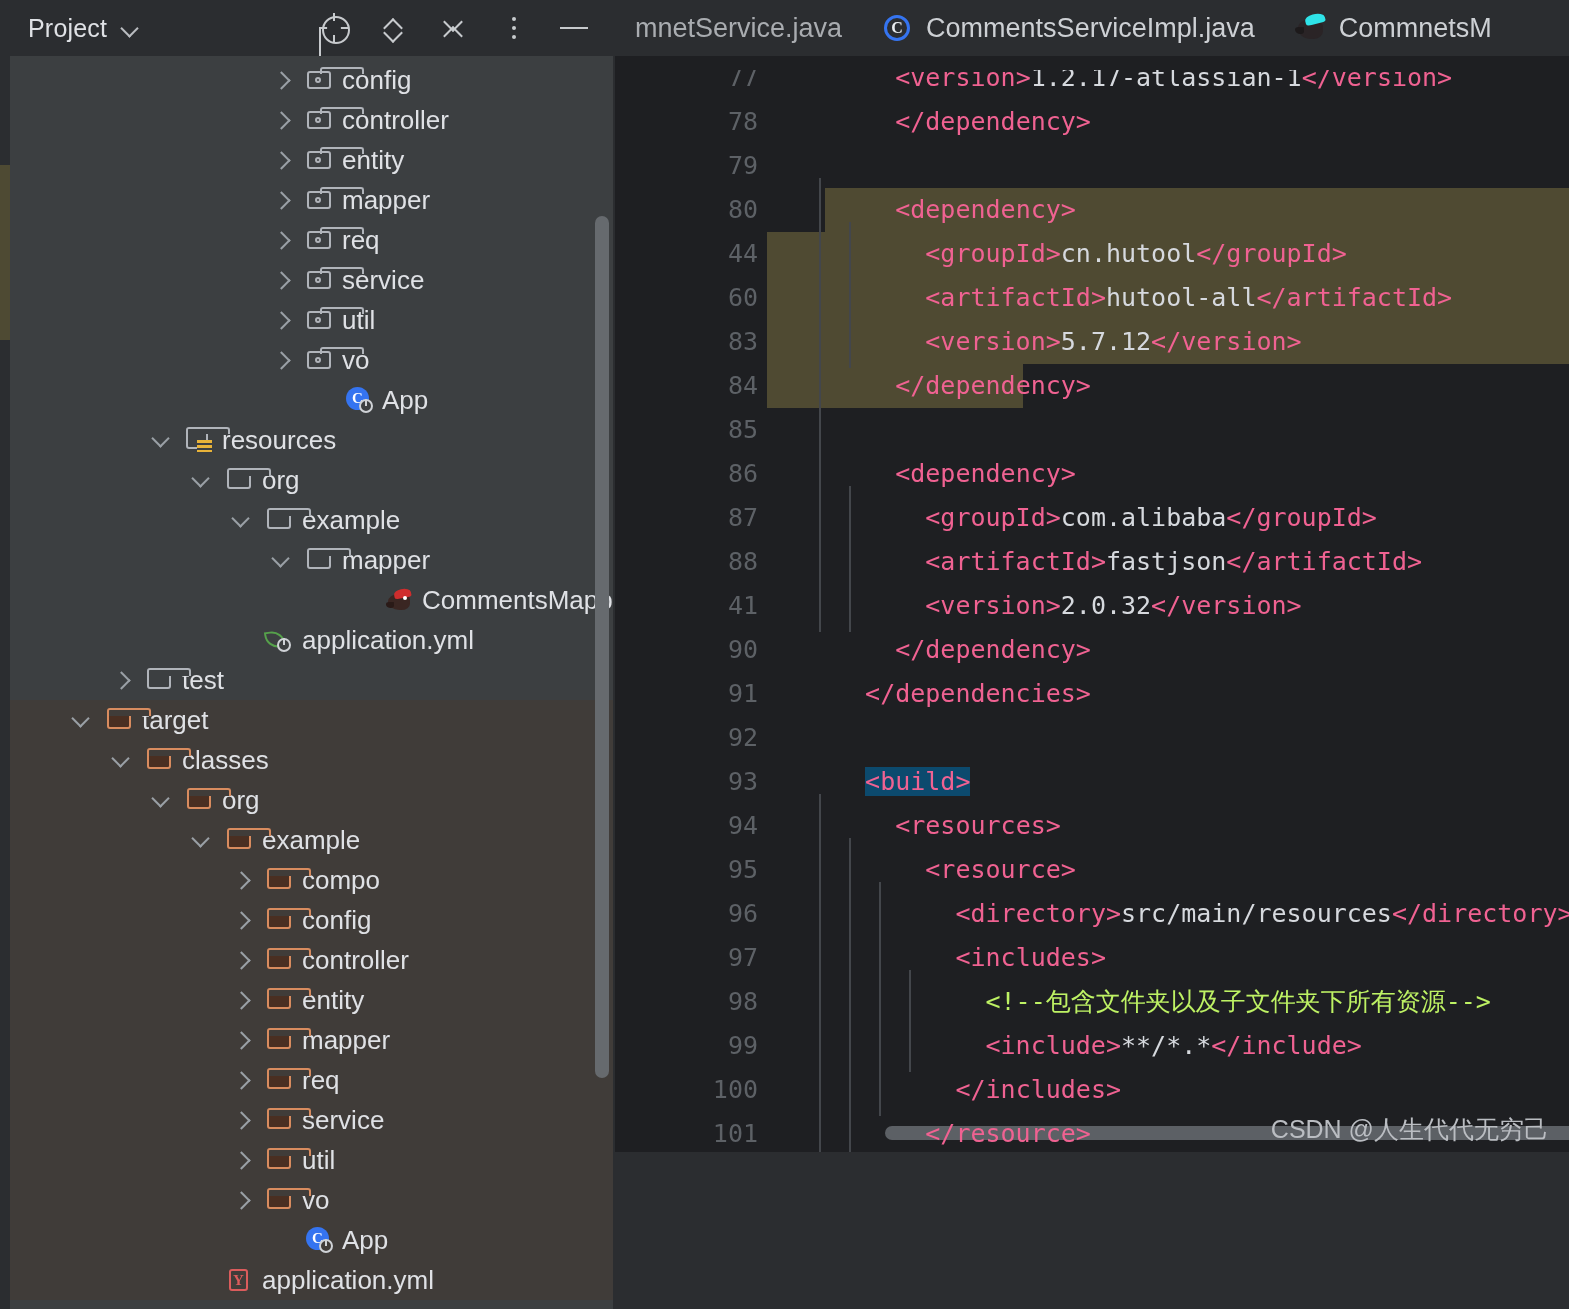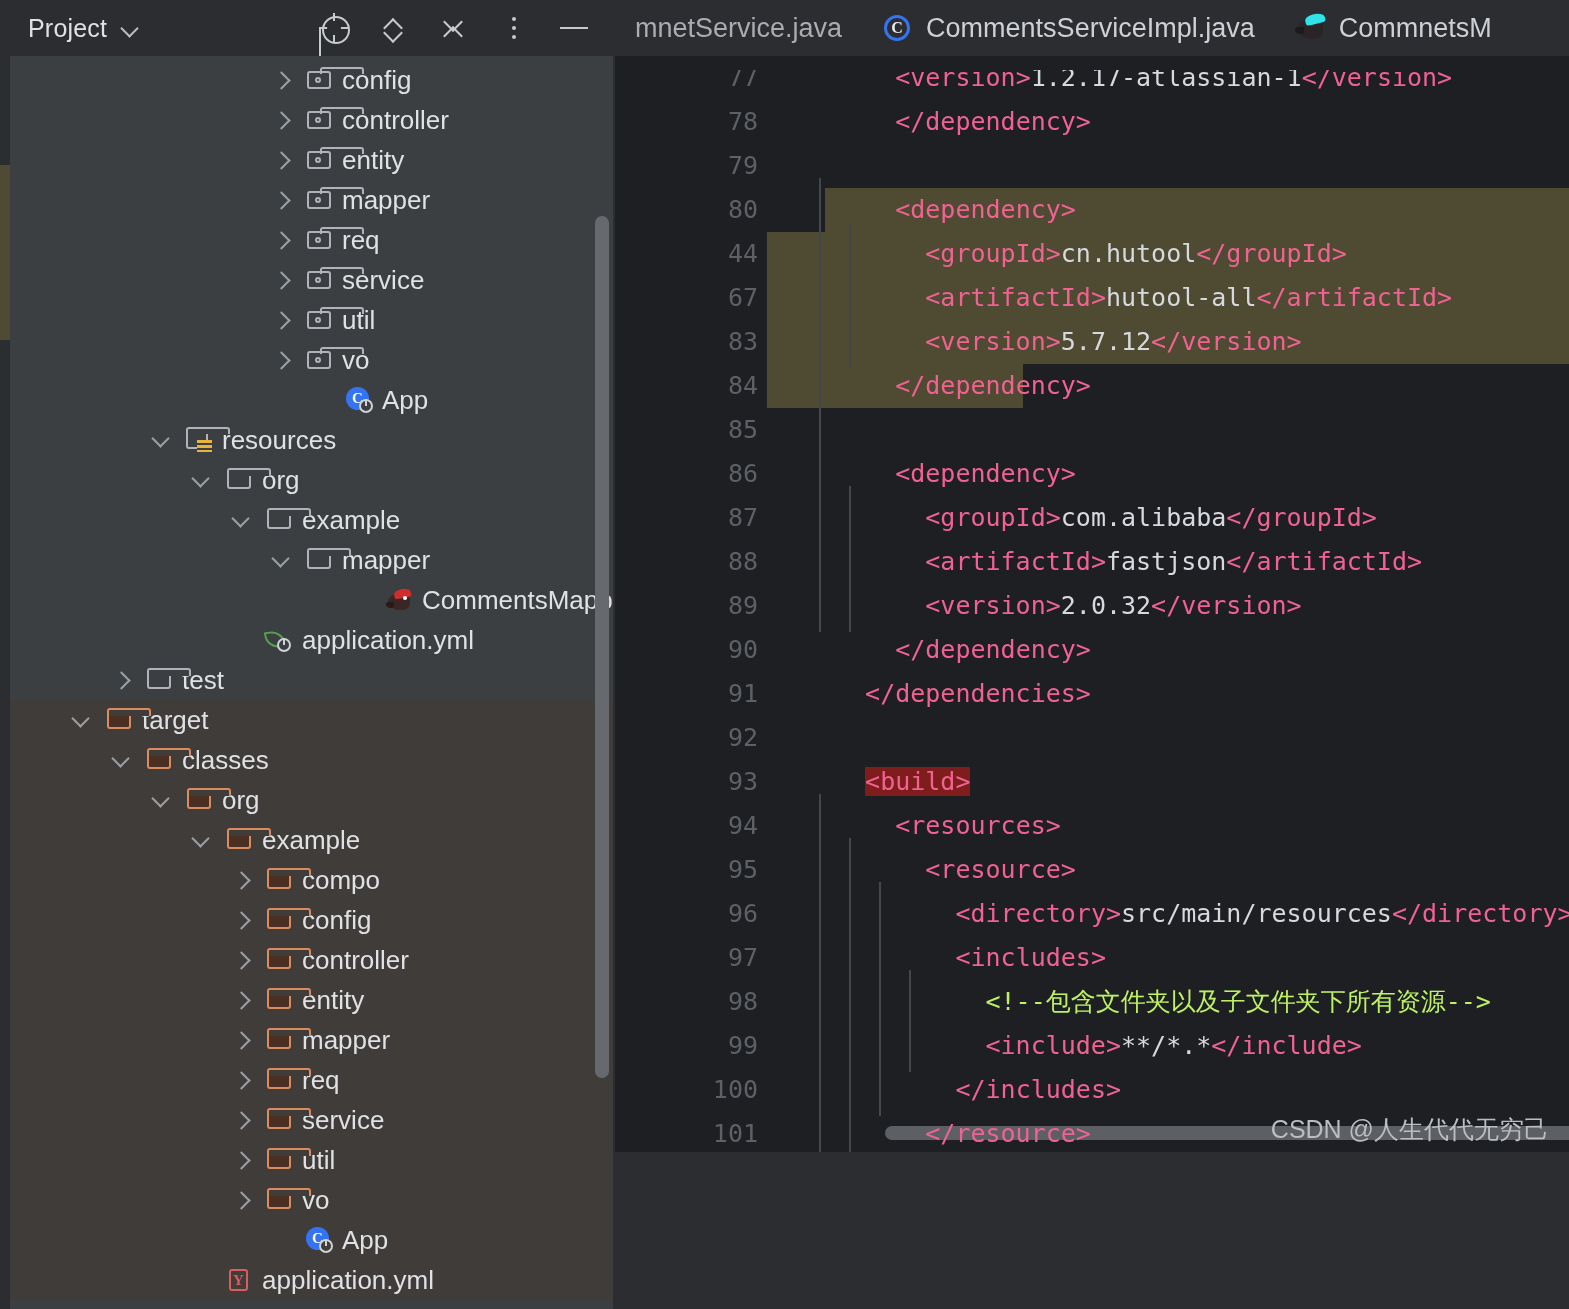--- a/index.html
+++ b/index.html
@@ -300,21 +300,21 @@
     background:repeating-linear-gradient(to bottom,#d8dade 0 2px,#1e1f22 2px 3px);
   }
   .codetext{
     flex:1; white-space:pre; color:#c9ccd1; line-height:44px;
     font-family:"DejaVu Sans Mono", monospace; letter-spacing:0px;
     position:relative;
   }
   .tag { color:#f06292; }
   .txt { color:#d6d9de; }
   .cmt { color:#bef264; }
-  .hl-brace { background:#7f1d1d; }
+  .hl-brace { background:#0c4a6e; }
 
   
   .vguide{
     position:absolute; width:2px; background:#43464b; z-index:0;
   }
   
   .selblock{ position:absolute; background:#4f4a32; z-index:0; }
   .codelayer{ position:relative; z-index:2; }
 
   .hscroll{
@@ -734,21 +734,21 @@
             <span class="gutter">80</span>
             <span class="bulbcol"></span>
             <span class="codetext"><span class="codelayer">    <span class="tag">&lt;dependency&gt;</span></span></span>
           </div>
           <div class="cline">
             <span class="gutter">44</span>
             <span class="bulbcol"></span>
             <span class="codetext"><span class="codelayer">      <span class="tag">&lt;groupId&gt;</span><span class="txt">cn.hutool</span><span class="tag">&lt;/groupId&gt;</span></span></span>
           </div>
           <div class="cline">
-            <span class="gutter">67</span>
+            <span class="gutter">60</span>
             <span class="bulbcol"></span>
             <span class="codetext"><span class="codelayer">      <span class="tag">&lt;artifactId&gt;</span><span class="txt">hutool-all</span><span class="tag">&lt;/artifactId&gt;</span></span></span>
           </div>
           <div class="cline">
             <span class="gutter">83</span>
             <span class="bulbcol"></span>
             <span class="codetext"><span class="codelayer">      <span class="tag">&lt;version&gt;</span><span class="txt">5.7.12</span><span class="tag">&lt;/version&gt;</span></span></span>
           </div>
           <div class="cline">
             <span class="gutter">84</span>
@@ -769,21 +769,21 @@
             <span class="gutter">87</span>
             <span class="bulbcol"></span>
             <span class="codetext"><span class="codelayer">      <span class="tag">&lt;groupId&gt;</span><span class="txt">com.alibaba</span><span class="tag">&lt;/groupId&gt;</span></span></span>
           </div>
           <div class="cline">
             <span class="gutter">88</span>
             <span class="bulbcol"></span>
             <span class="codetext"><span class="codelayer">      <span class="tag">&lt;artifactId&gt;</span><span class="txt">fastjson</span><span class="tag">&lt;/artifactId&gt;</span></span></span>
           </div>
           <div class="cline">
-            <span class="gutter">89</span>
+            <span class="gutter">41</span>
             <span class="bulbcol"></span>
             <span class="codetext"><span class="codelayer">      <span class="tag">&lt;version&gt;</span><span class="txt">2.0.32</span><span class="tag">&lt;/version&gt;</span></span></span>
           </div>
           <div class="cline">
             <span class="gutter">90</span>
             <span class="bulbcol"></span>
             <span class="codetext"><span class="codelayer">    <span class="tag">&lt;/dependency&gt;</span></span></span>
           </div>
           <div class="cline">
             <span class="gutter">91</span>

